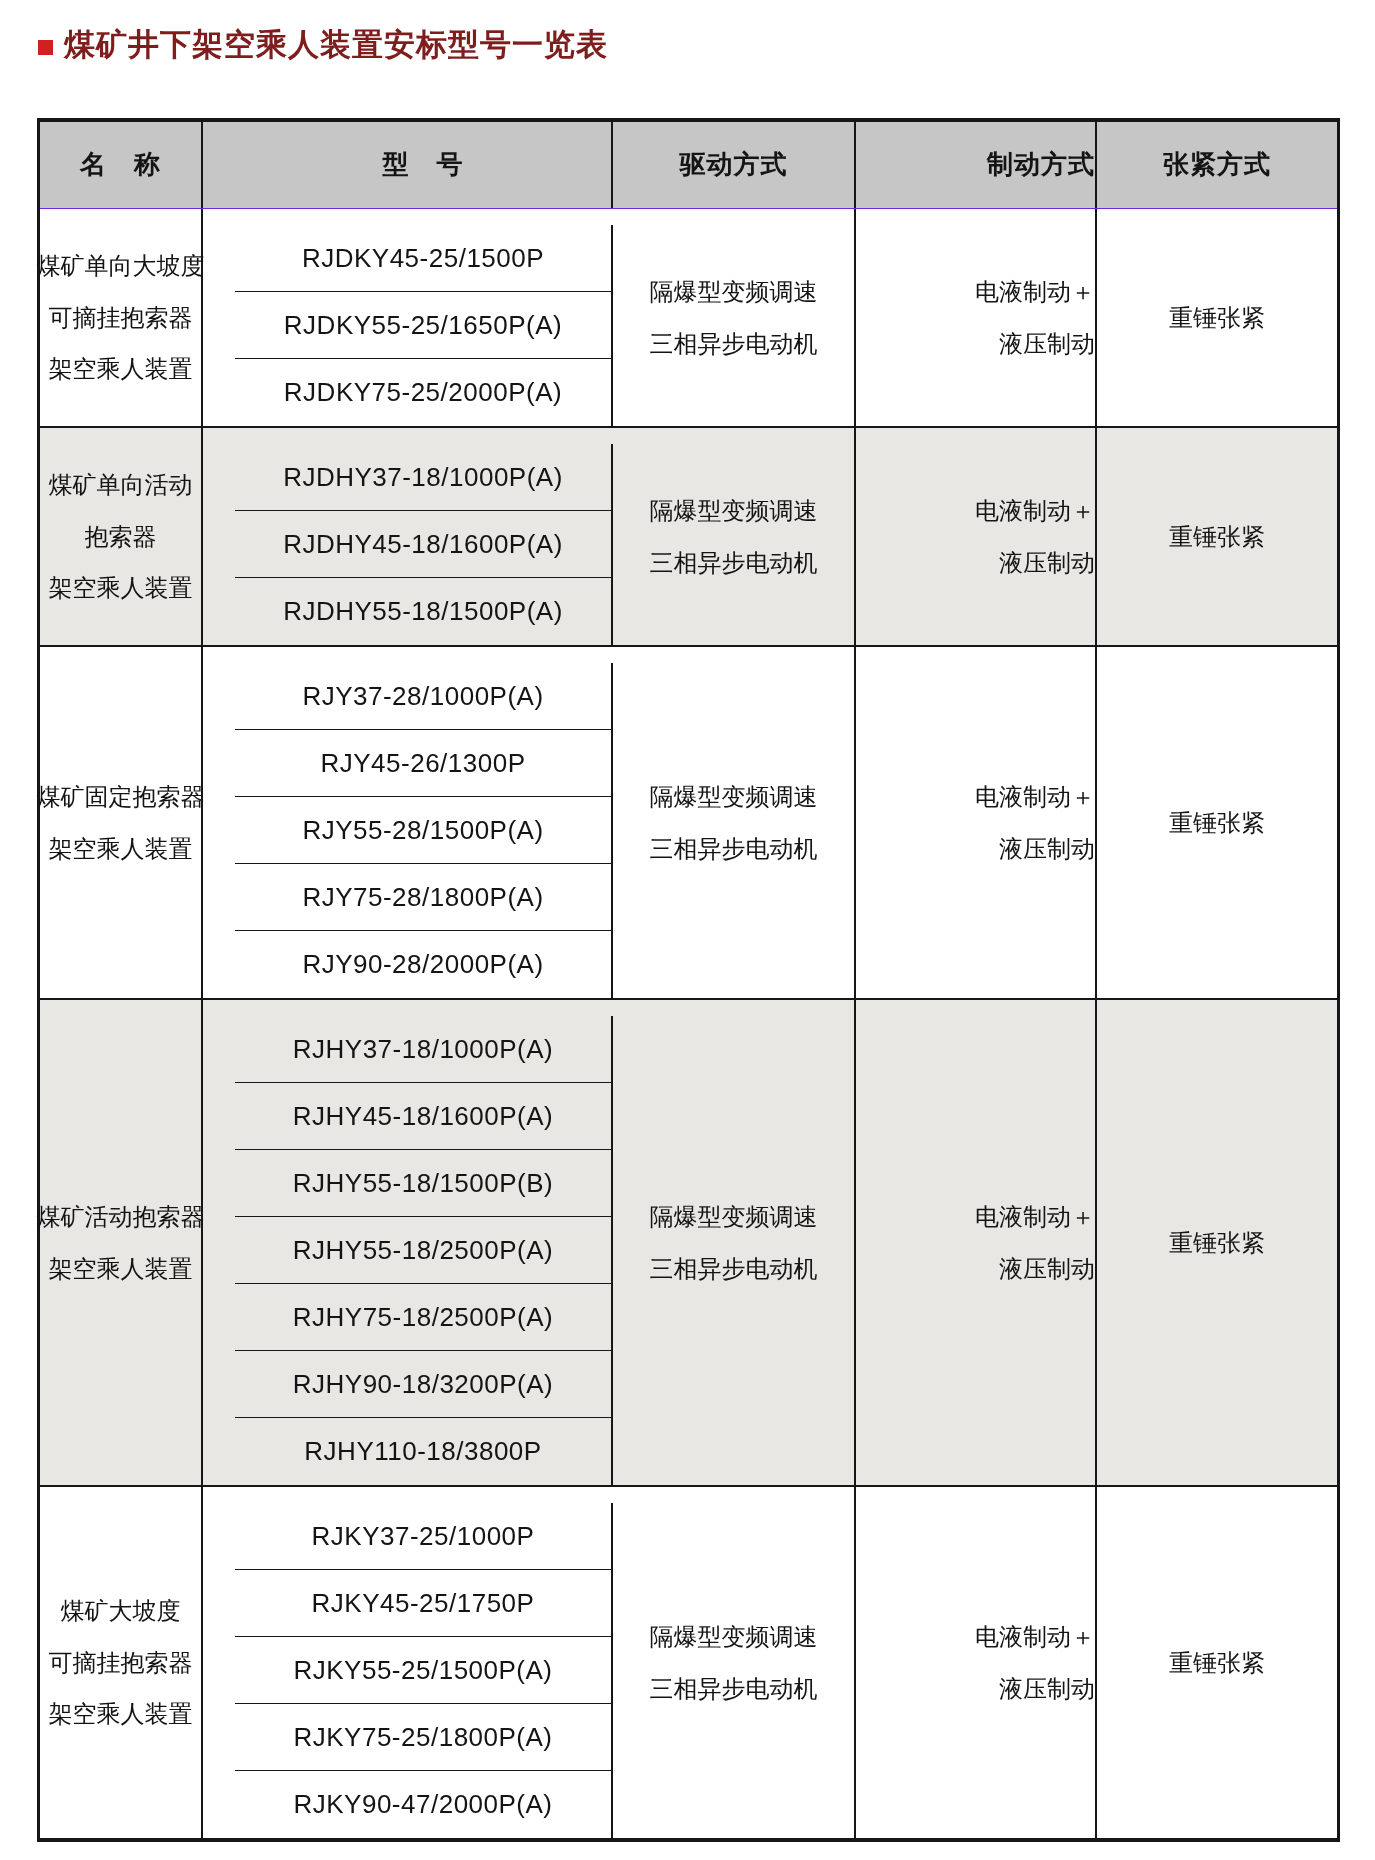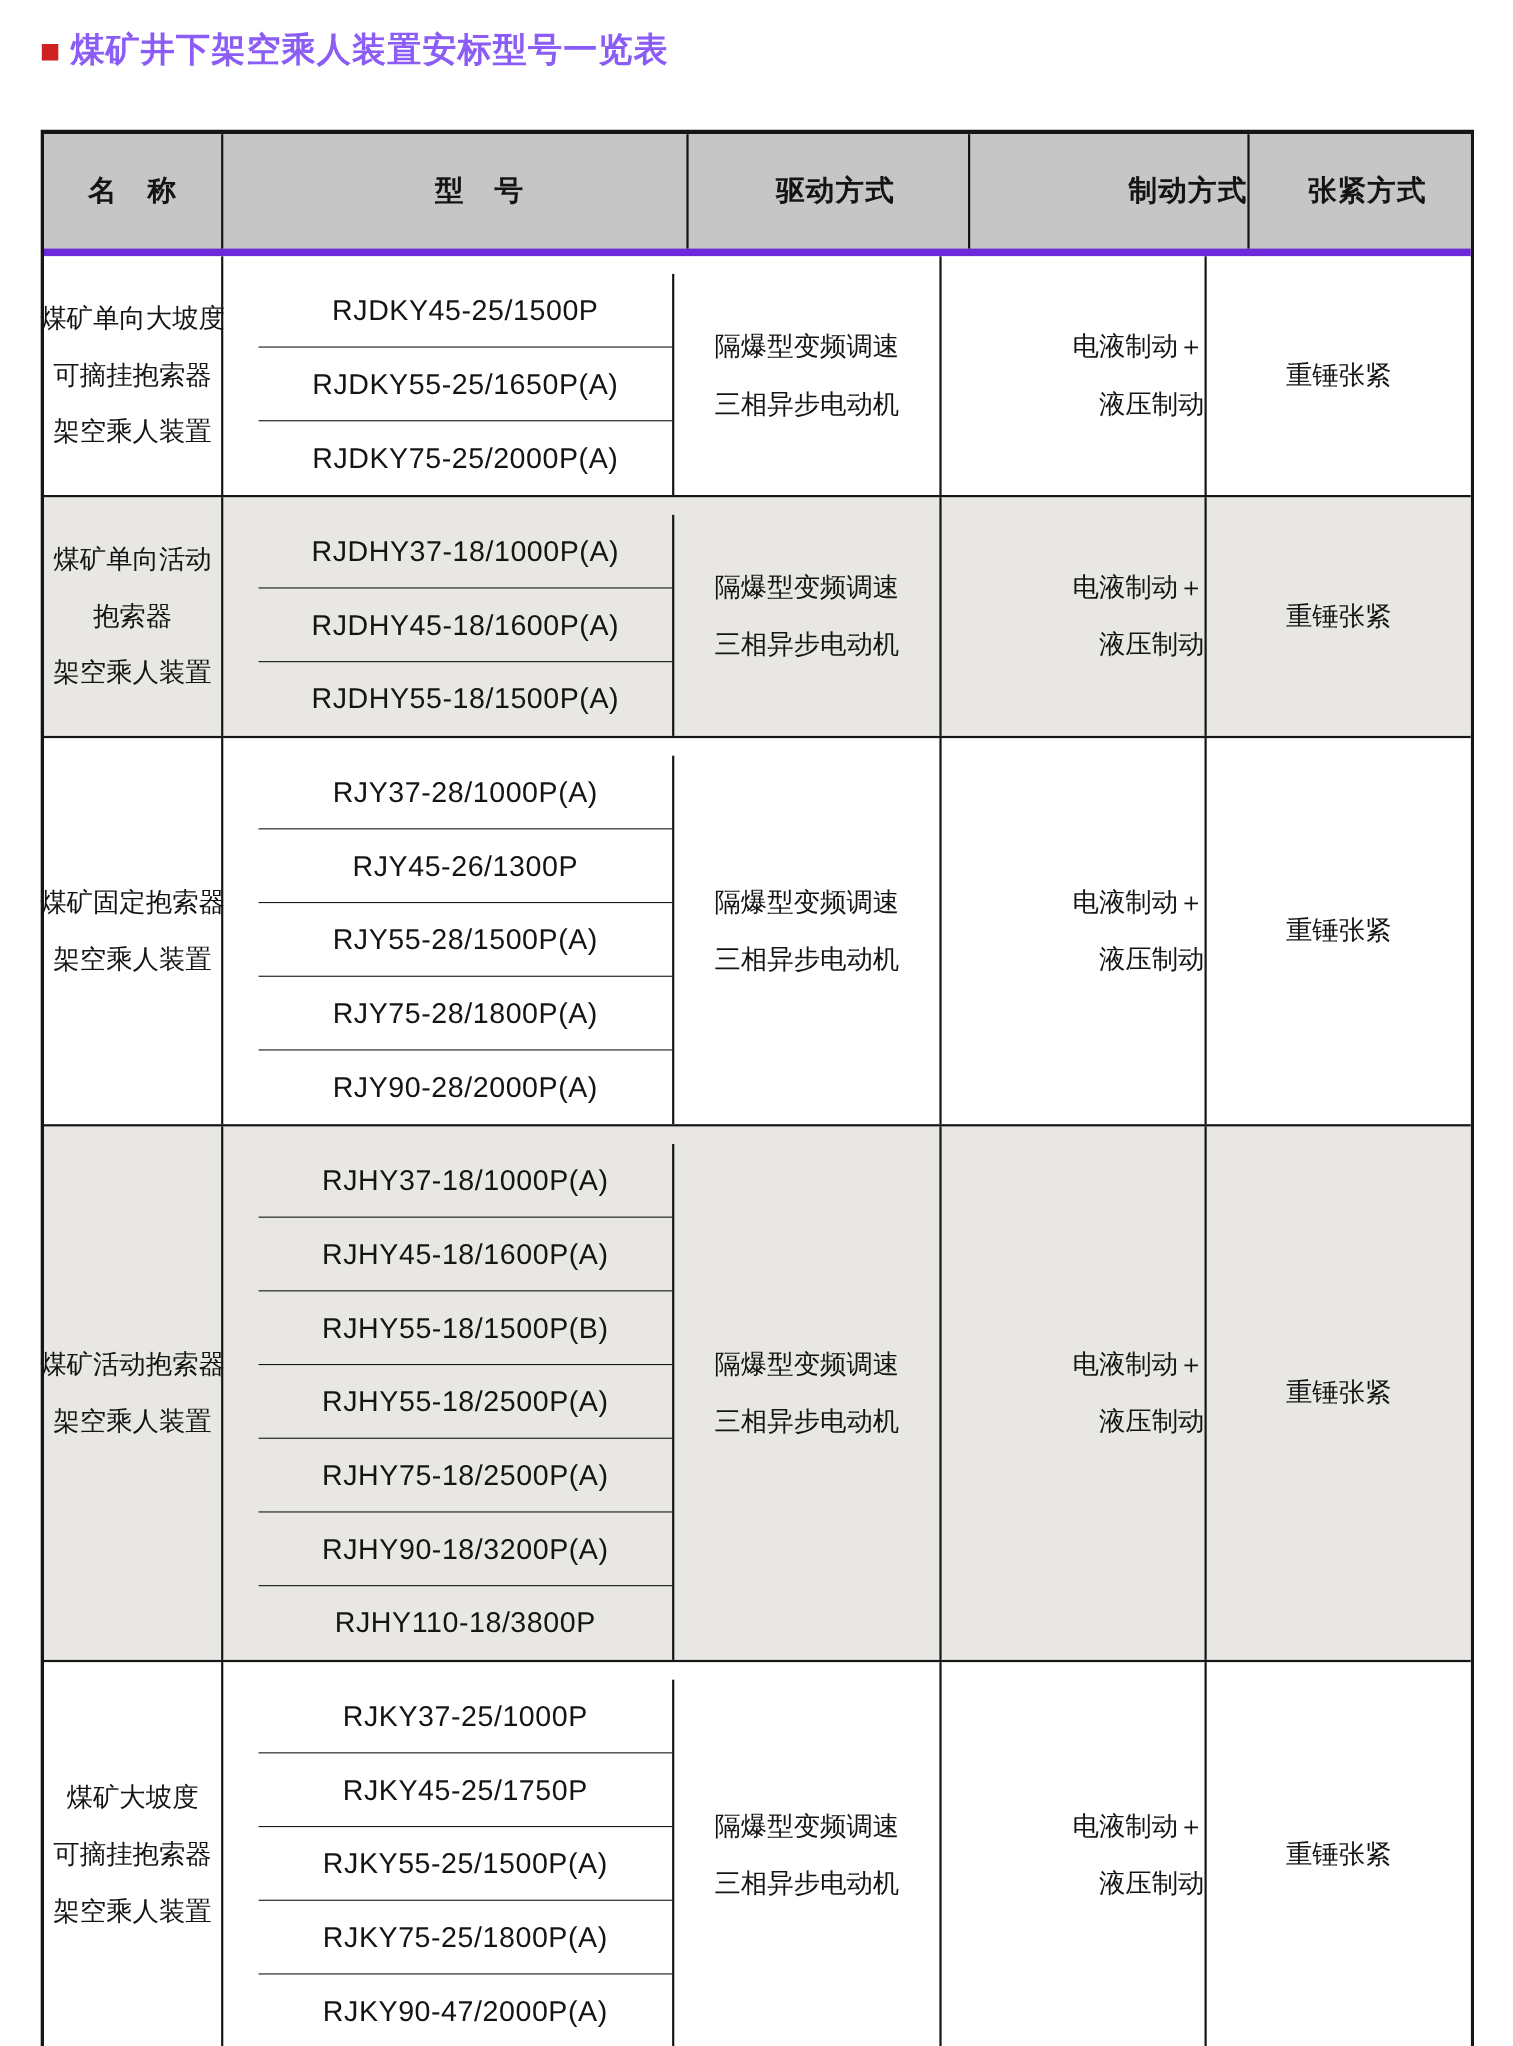--- a/index.html
+++ b/index.html
@@ -25,43 +25,42 @@
     width: 15px;
     height: 15px;
     background: #cf2121;
     margin-right: 11px;
     margin-top: 5px;
     flex: 0 0 auto;
   }
   .title-text {
     font-size: 31px;
     font-weight: bold;
-    color: #8b5cf6;
+    color: #7f1d1d;
     letter-spacing: 1px;
     white-space: nowrap;
   }
 
   
   .spec-table {
     position: absolute;
     left: 37px;
     top: 118px;
     width: 1303px;
     border: 3px solid #161616;
     border-top-width: 4px;
     border-bottom-width: 4px;
     background: #ffffff;
   }
 
   .header-row {
     display: flex;
-    height: 111px;
+    height: 87px;
     background: #c6c6c6;
-    border-bottom: 7px solid #6d28d9;
-    gap: 13px;
+    border-bottom: 1px solid #6d28d9;
   }
   .header-row .col {
     font-weight: bold;
     font-size: 26px;
     letter-spacing: 1px;
   }
 
   .col {
     display: flex;
     flex-direction: column;

